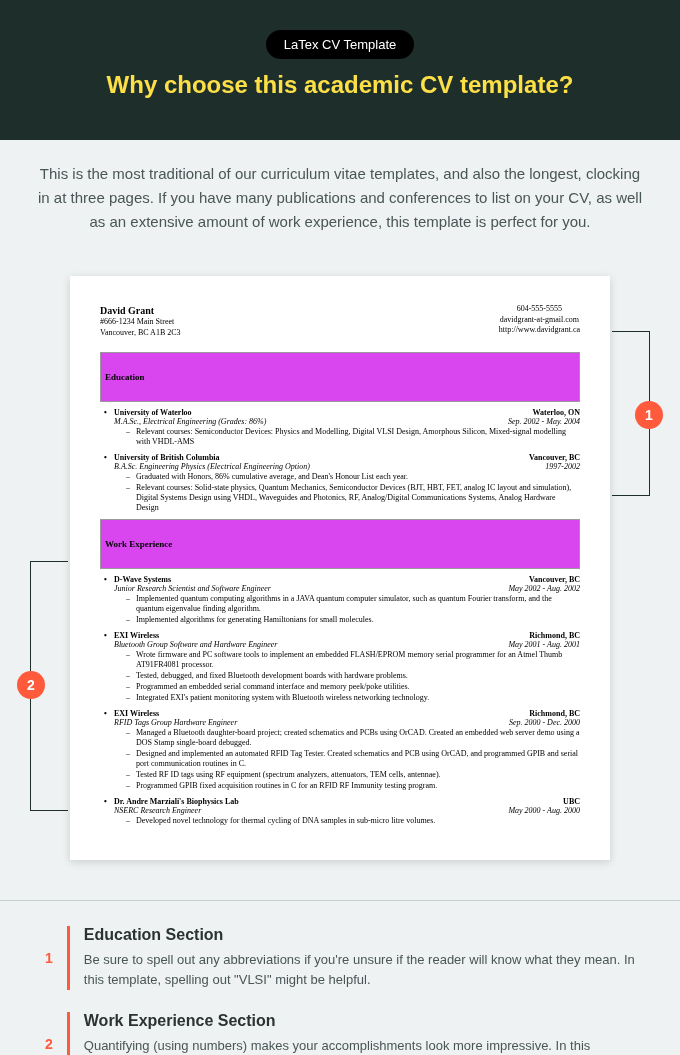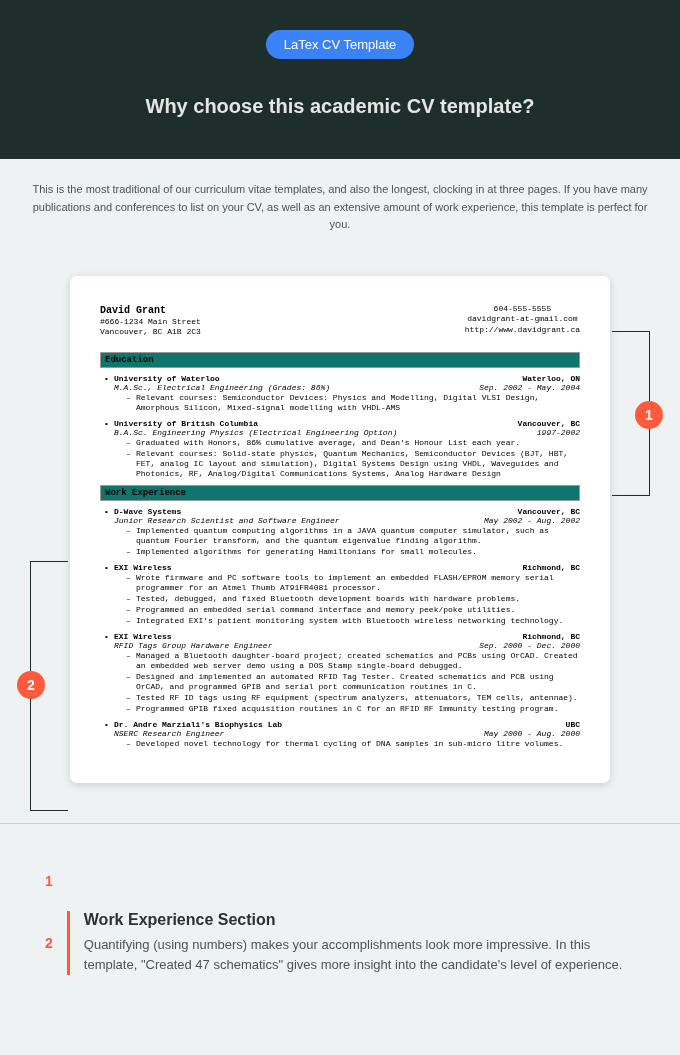--- a/index.html
+++ b/index.html
@@ -1,27 +1,27 @@
 <!DOCTYPE html>
 <html><head>
 <meta charset="utf-8">
 <style>
 * { margin: 0; padding: 0; box-sizing: border-box; }
 body { font-family: -apple-system, BlinkMacSystemFont, 'Segoe UI', sans-serif; background: #eef2f2; width: 680px; }
 .header { background: #1e2f2b; padding: 30px 20px 40px; text-align: center; }
-.badge { display: inline-block; background: #3b82f6; color: #fff; padding: 7px 18px; border-radius: 18px; font-size: 13px; margin-bottom: 34px; }
-.title { color: #e5e5e5; font-size: 20px; font-weight: 600; line-height: 1.3; }
-.intro { padding: 22px 32px; text-align: center; color: #4a5555; font-size: 11px; line-height: 1.6; }
+.badge { display: inline-block; background: #000000; color: #fff; padding: 7px 18px; border-radius: 18px; font-size: 13px; margin-bottom: 10px; }
+.title { color: #fde047; font-size: 24px; font-weight: 600; line-height: 1.3; }
+.intro { padding: 22px 32px; text-align: center; color: #4a5555; font-size: 15px; line-height: 1.6; }
 .cv-wrap { position: relative; padding: 20px 70px 30px; }
-.cv-page { background: #fff; box-shadow: 0 2px 8px rgba(0,0,0,0.15); padding: 28px 30px; font-family: Liberation Mono, monospace; font-size: 8px; color: #000; border-radius: 7px; }
+.cv-page { background: #fff; box-shadow: 0 2px 8px rgba(0,0,0,0.15); padding: 28px 30px; font-family: Liberation Serif, serif; font-size: 8px; color: #000; }
 .cv-head { display: flex; justify-content: space-between; margin-bottom: 14px; }
 .cv-name { font-weight: bold; font-size: 10px; }
 .cv-contact-l { line-height: 1.3; }
 .cv-contact-r { text-align: center; line-height: 1.3; }
-.cv-section { background: #0f766e; font-weight: bold; font-size: 9px; padding: 2px 4px; border: 1px solid #999; margin: 0 0 6px; }
+.cv-section { background: #d946ef; font-weight: bold; font-size: 9px; padding: 19px 4px; border: 1px solid #999; margin: 0 0 6px; }
 .cv-entry { margin-left: 14px; margin-bottom: 6px; }
 .cv-entry-head { display: flex; justify-content: space-between; font-weight: bold; position: relative; gap: 16px; }
 .cv-entry-head::before { content: "•"; position: absolute; left: -10px; }
 .cv-sub { display: flex; justify-content: space-between; font-style: italic; }
 .cv-bullets { margin-left: 12px; }
 .cv-bullet { position: relative; padding-left: 10px; line-height: 1.25; margin-top: 1px; }
 .cv-bullet::before { content: "–"; position: absolute; left: 0; }
 .conn { position: absolute; border: 1.5px solid #1e2f2b; }
 .conn-1 { right: 30px; top: 75px; width: 38px; height: 165px; border-left: none; }
 .conn-2 { left: 30px; top: 305px; width: 38px; height: 250px; border-right: none; }
@@ -112,20 +112,24 @@
         <div class="cv-bullet">Implemented quantum computing algorithms in a JAVA quantum computer simulator, such as quantum Fourier transform, and the quantum eigenvalue finding algorithm.</div>
         <div class="cv-bullet">Implemented algorithms for generating Hamiltonians for small molecules.</div>
       </div>
     </div>
 
     <div class="cv-entry">
       <div class="cv-entry-head">
           <span>EXI Wireless</span>
           <span>Richmond, BC</span>
         </div>
+      <div class="cv-sub">
+          <span>Bluetooth Group Software and Hardware Engineer</span>
+          <span>May 2001 - Aug. 2001</span>
+        </div>
       <div class="cv-bullets">
         <div class="cv-bullet">Wrote firmware and PC software tools to implement an embedded FLASH/EPROM memory serial programmer for an Atmel Thumb AT91FR4081 processor.</div>
         <div class="cv-bullet">Tested, debugged, and fixed Bluetooth development boards with hardware problems.</div>
         <div class="cv-bullet">Programmed an embedded serial command interface and memory peek/poke utilities.</div>
         <div class="cv-bullet">Integrated EXI's patient monitoring system with Bluetooth wireless networking technology.</div>
       </div>
     </div>
 
     <div class="cv-entry">
       <div class="cv-entry-head">
@@ -160,20 +164,22 @@
 
   </div>
 </div>
 
 <hr class="divider">
 
 <div class="notes">
   <div class="note">
     <div class="note-num">1</div>
     <div class="note-body">
+      <div class="note-title">Education Section</div>
+      <div class="note-text">Be sure to spell out any abbreviations if you're unsure if the reader will know what they mean. In this template, spelling out "VLSI" might be helpful.</div>
     </div>
   </div>
   <div class="note">
     <div class="note-num">2</div>
     <div class="note-body">
       <div class="note-title">Work Experience Section</div>
       <div class="note-text">Quantifying (using numbers) makes your accomplishments look more impressive. In this template, "Created 47 schematics" gives more insight into the candidate's level of experience.</div>
     </div>
   </div>
 </div>

